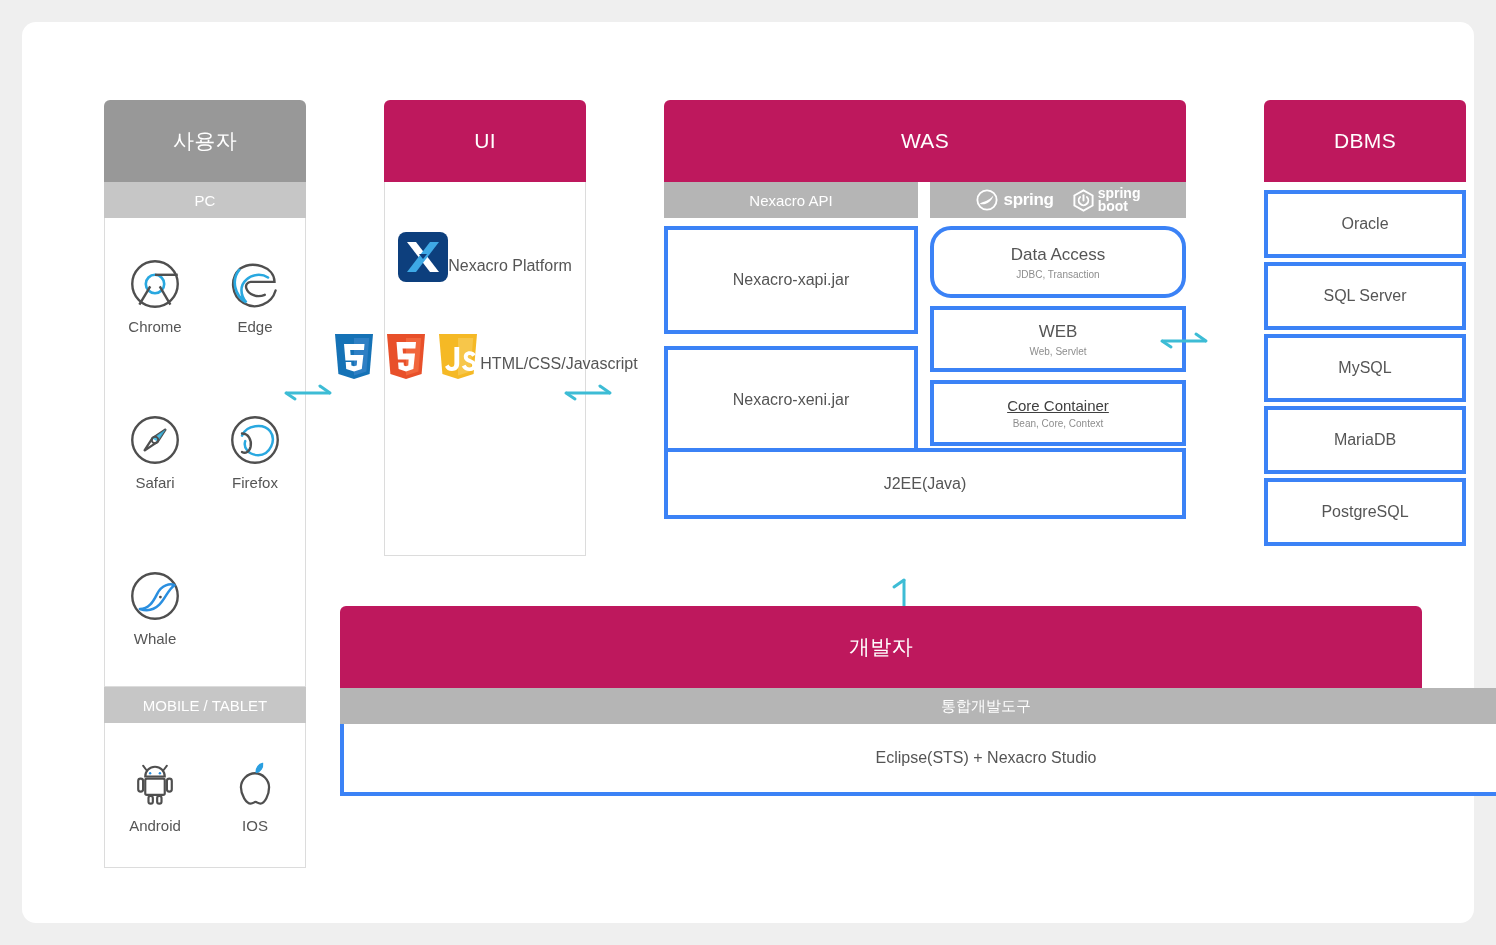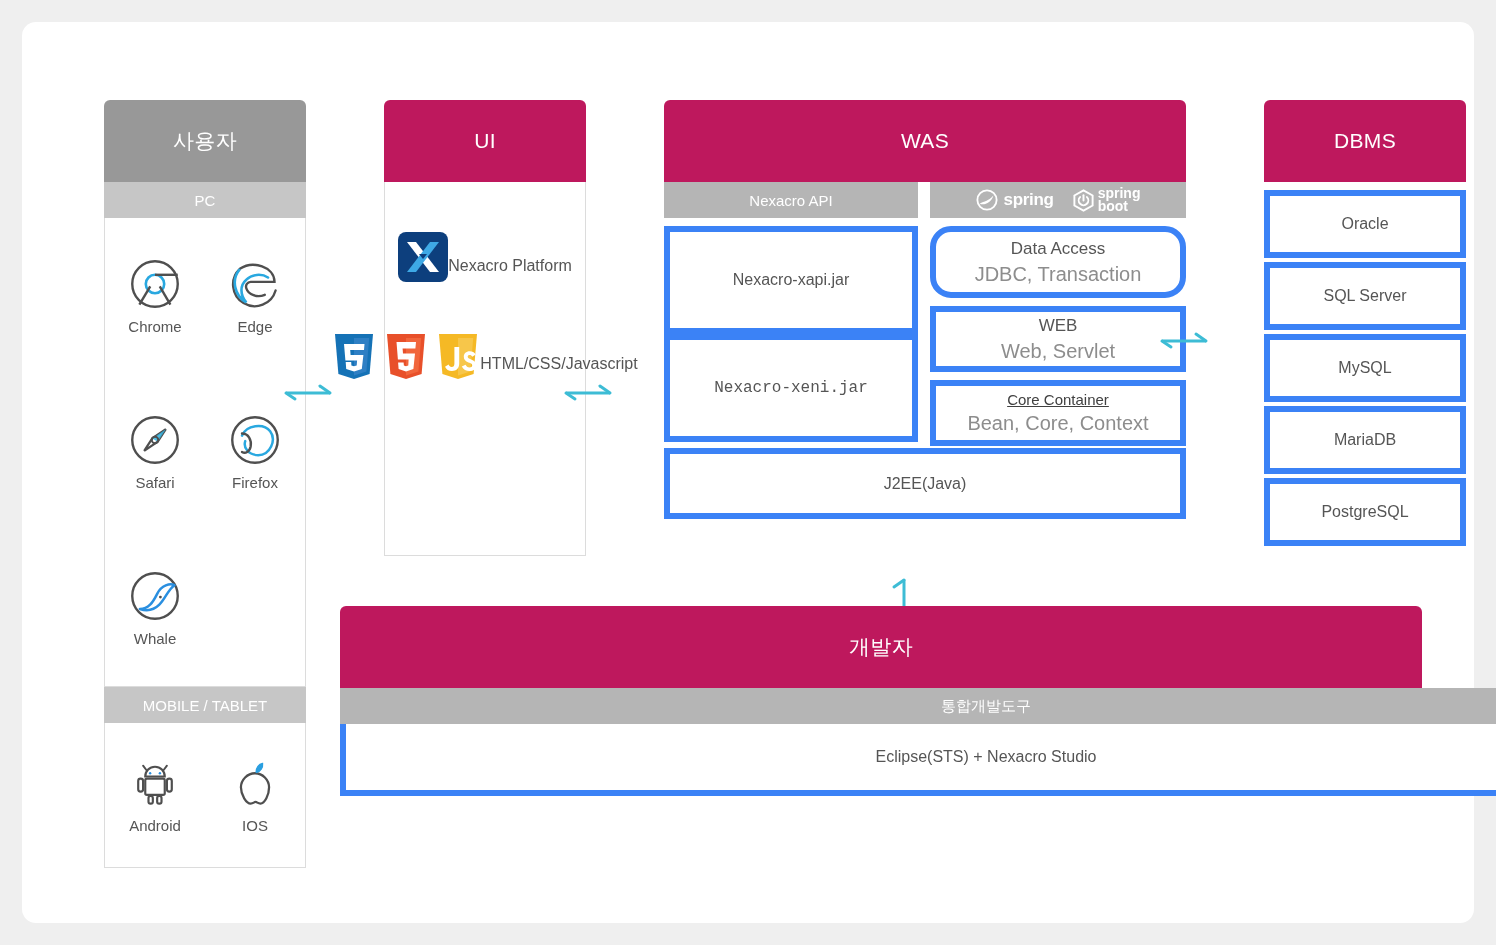--- a/index.html
+++ b/index.html
@@ -23,25 +23,25 @@
   }
   .hdr.teal{background:#be185d;}
   .hdr.gray{background:#989898;}
   .subhdr{
     background:#c6c6c6;color:#ffffff;font-size:15px;
     display:flex;align-items:center;justify-content:center;
     height:36px;box-sizing:border-box;
   }
   .subhdr.dark{background:#b5b5b5;}
   .boxline{
-    border:6px solid #3b82f6;box-sizing:border-box;background:#fff;
+    border:4px solid #3b82f6;box-sizing:border-box;background:#fff;
     display:flex;flex-direction:column;align-items:center;justify-content:center;
     color:#555;font-size:16px;
   }
-  .boxline .sub{color:#8d8d8d;font-size:20px;margin-top:4px;}
+  .boxline .sub{color:#8d8d8d;font-size:10px;margin-top:4px;}
 
   
   #user-col{left:38px;top:78px;width:202px;}
   #user-col .hdr{height:82px;width:202px;}
   .browser-grid{
     border:1px solid #dcdcdc;border-top:none;box-sizing:border-box;background:#fff;
     display:grid;grid-template-columns:1fr 1fr;
   }
   .bcell{
     height:156px;display:flex;flex-direction:column;
@@ -241,21 +241,21 @@
   <div class="col" id="was-col">
     <div class="hdr teal">WAS</div>
 
     <div id="was-inner">
 
       <div id="was-left">
         <div class="subhdr dark">Nexacro API</div>
         <div class="boxline" style="height:108px;margin-top:8px;">
           <span>Nexacro-xapi.jar</span>
         </div>
-        <div class="boxline" style="height:108px;margin-top:0;font-family:Liberation Mono, monospace;">
+        <div class="boxline" style="height:108px;margin-top:12px;">
           <span>Nexacro-xeni.jar</span>
         </div>
       </div>
 
       <div id="was-right">
         <div class="subhdr dark" style="gap:18px;">
           <span style="display:flex;align-items:center;gap:6px;">
             <svg width="22" height="22" viewBox="0 0 24 24">
               <circle cx="12" cy="12" r="10.5" fill="none" stroke="#ffffff" stroke-width="2"></circle>
               <path d="M4 16 C9 18 17 15 19 7 C14 13 9 13 4 16 Z" fill="#ffffff"></path>

